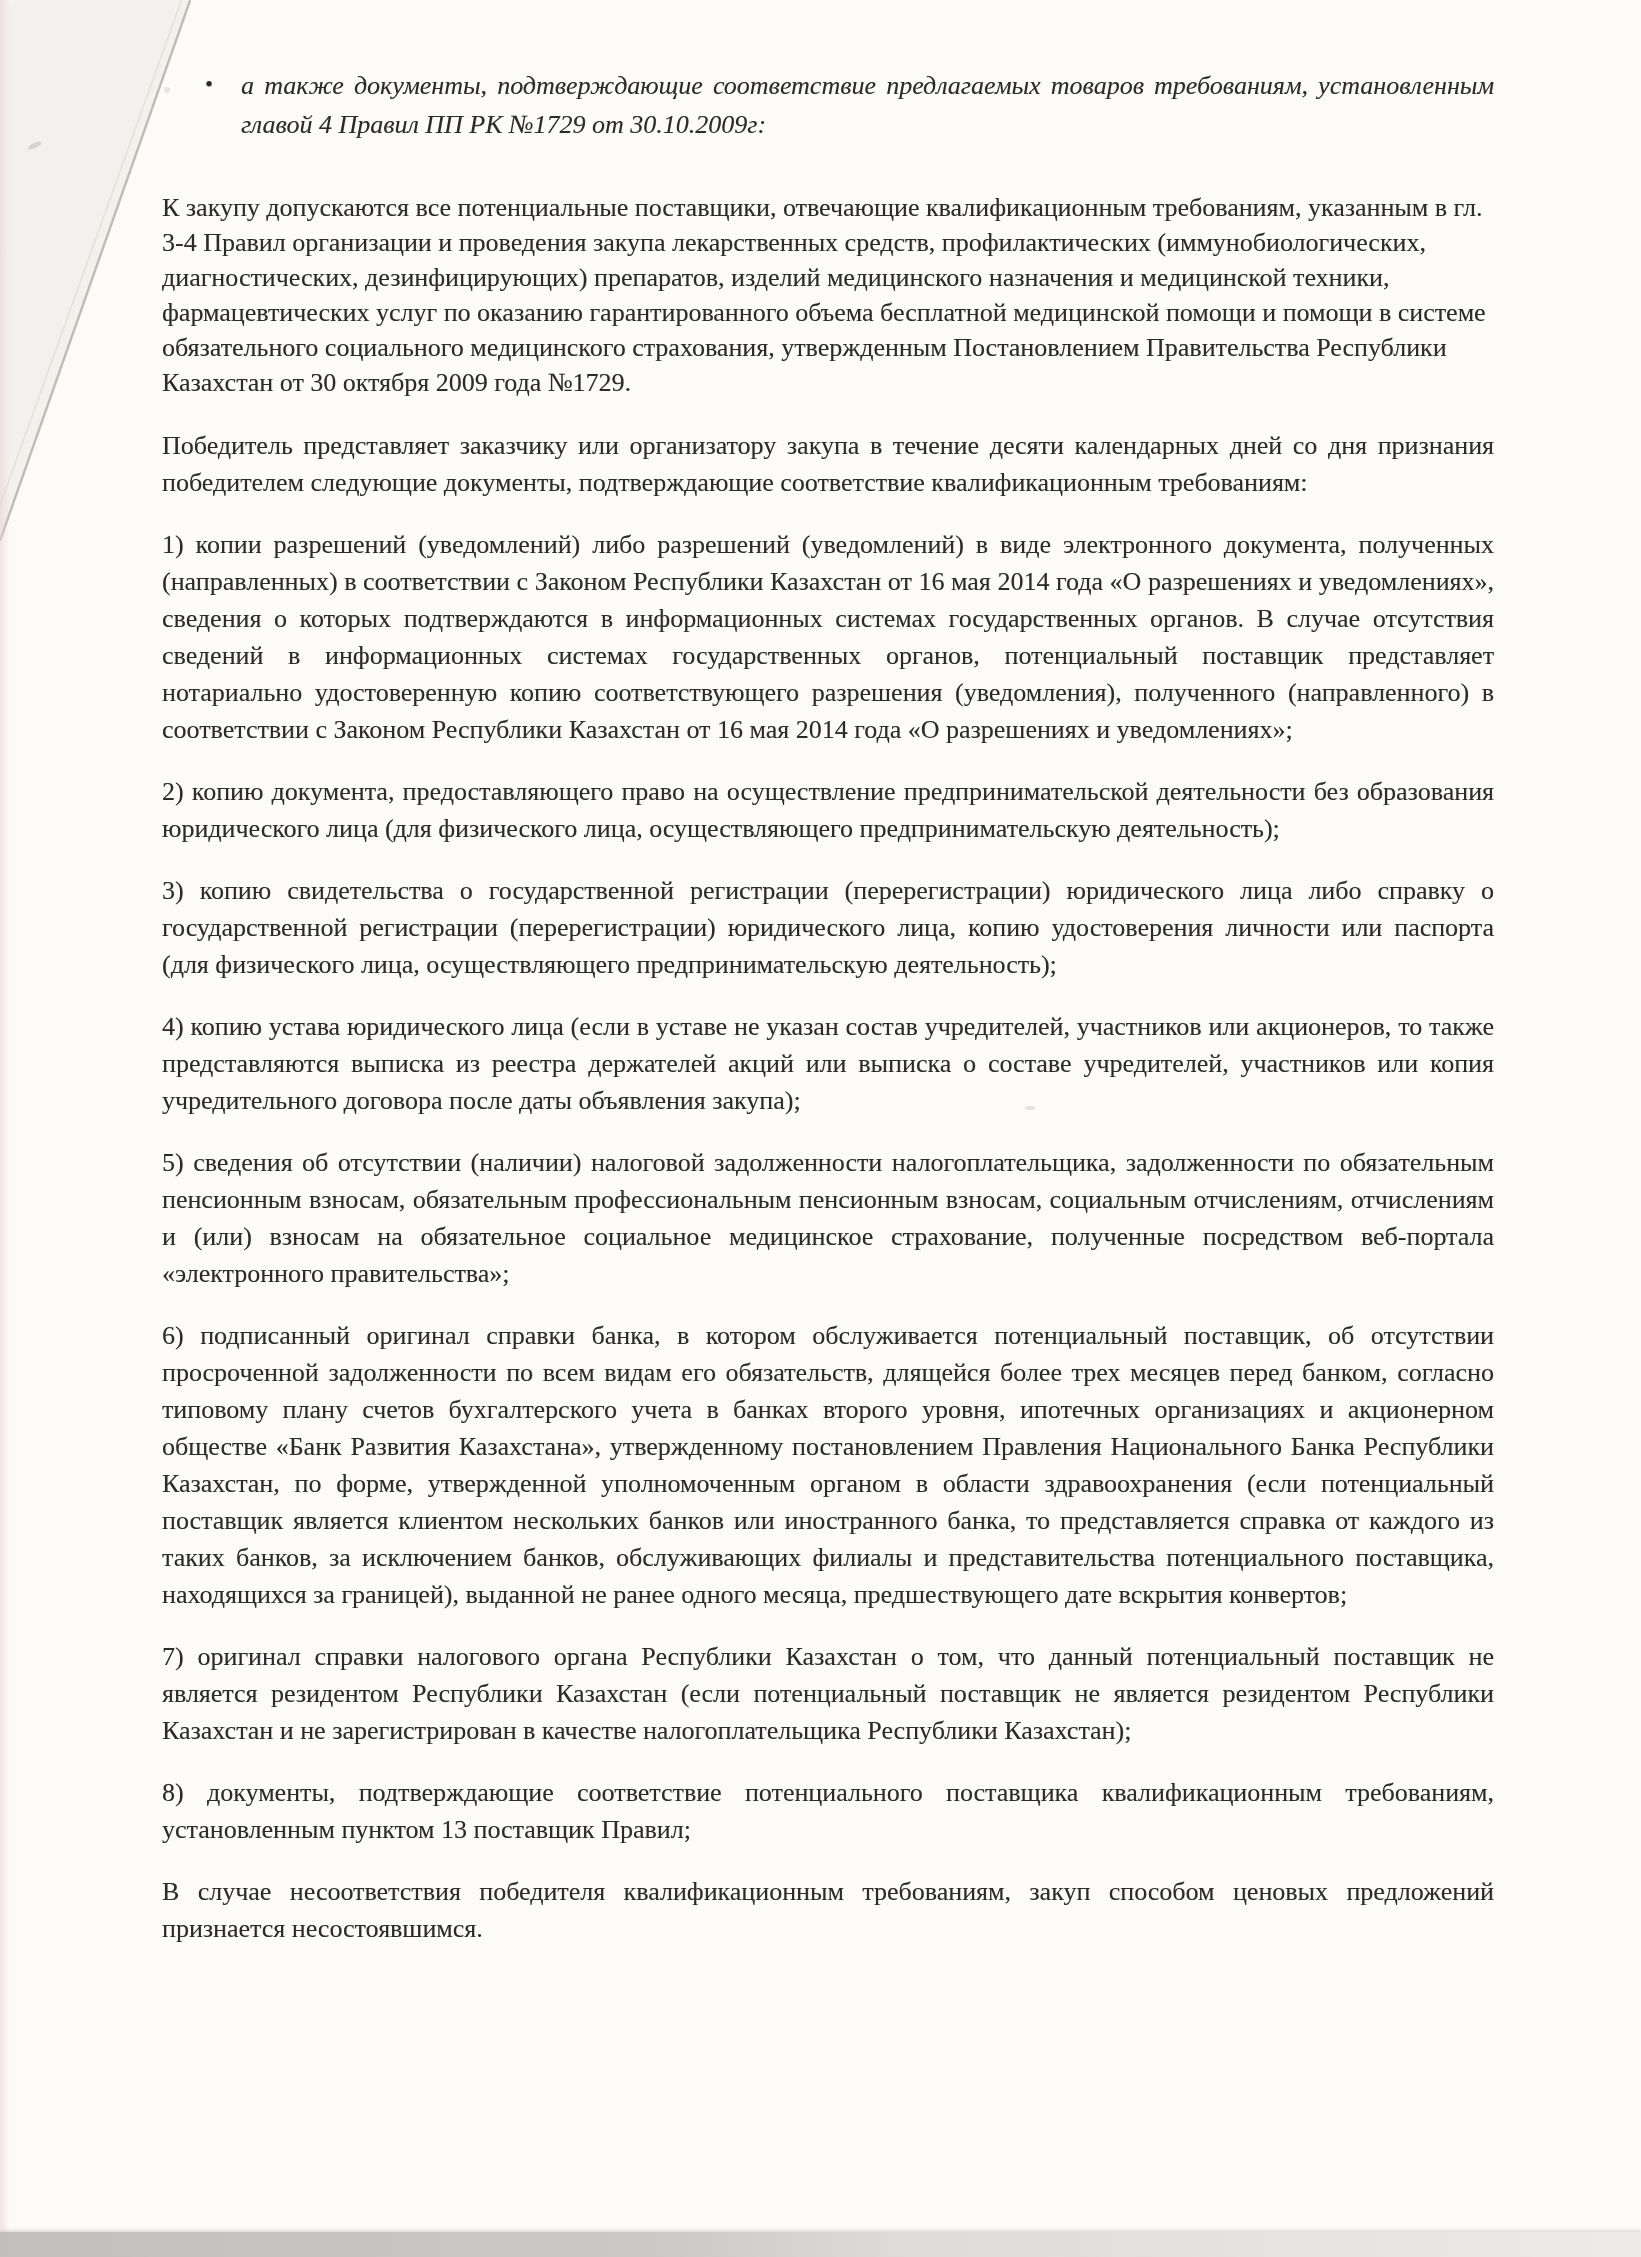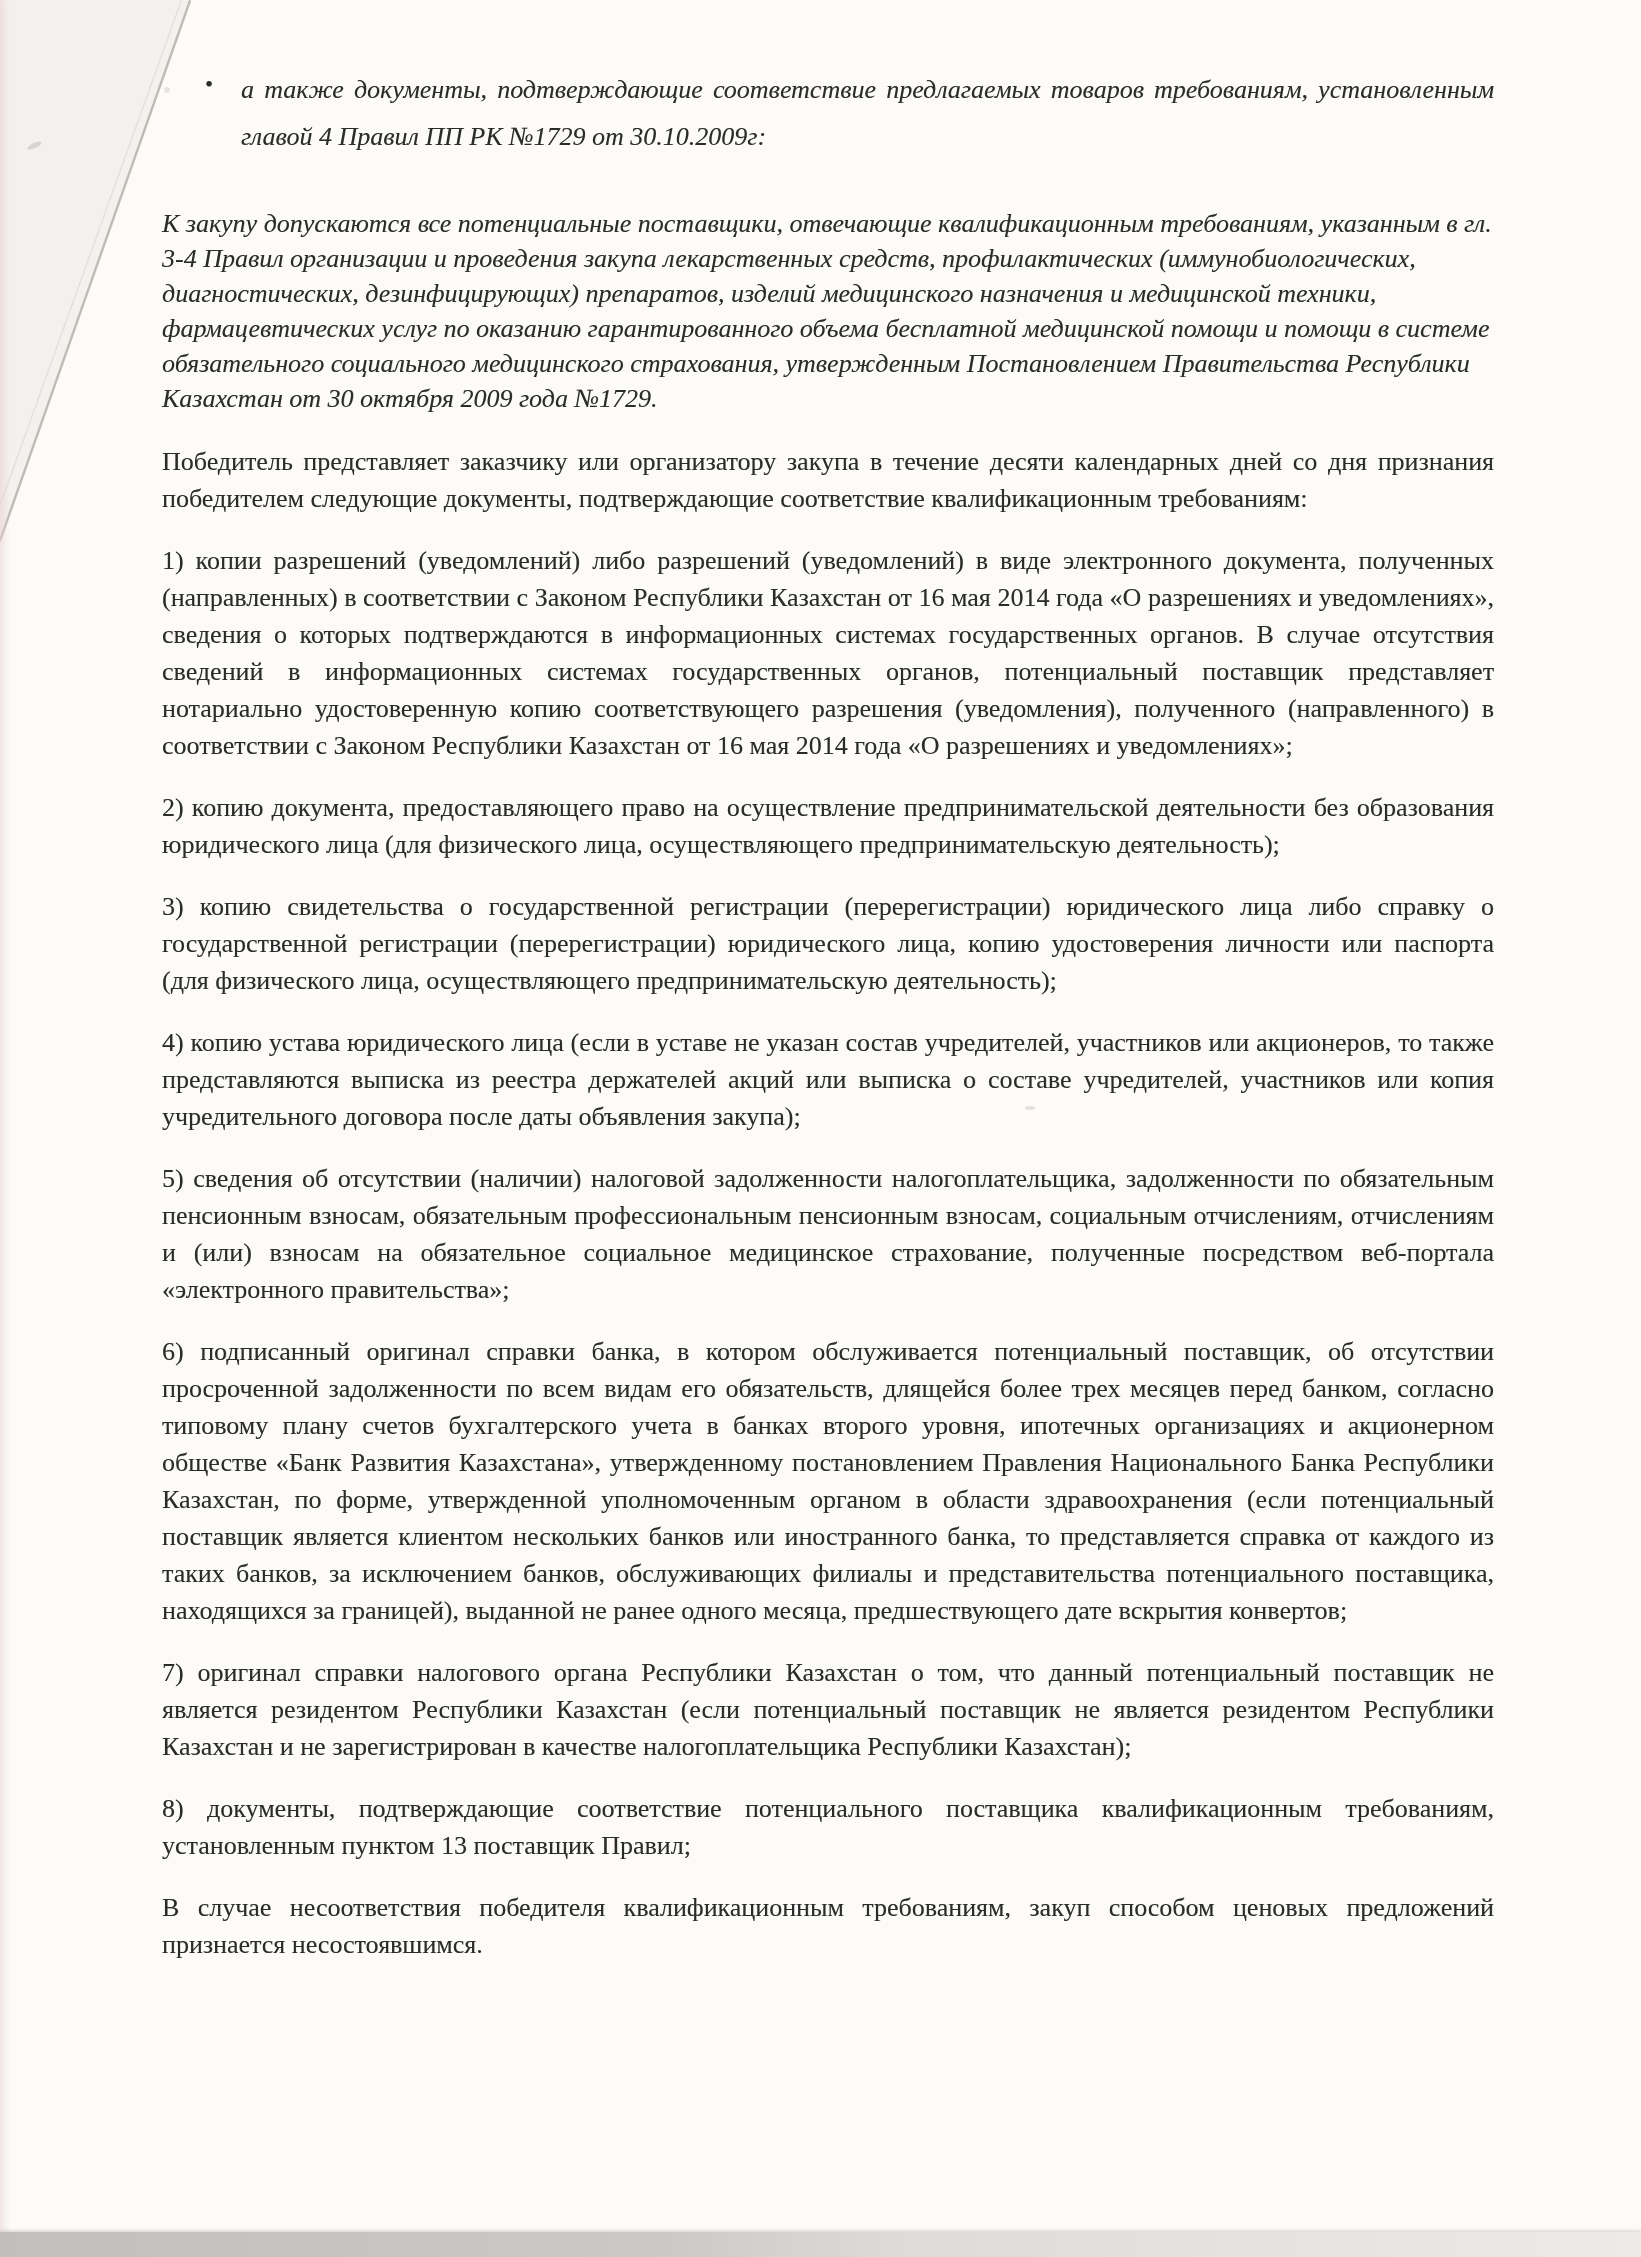--- a/index.html
+++ b/index.html
@@ -16,24 +16,24 @@
     font-size:26px;line-height:37px;
     text-shadow:0.3px 0.3px 0.5px rgba(60,60,60,0.35);
   }
   .content p{margin:17px 0 25px 0;}
   .bullet-row{display:flex;margin:0 0 46px 0;}
   .bullet-marker{
     width:79px;min-width:79px;box-sizing:border-box;padding-left:43px;
     font-size:23px;line-height:37px;
   }
   .bullet-text{
-    flex:1;font-style:italic;text-align:justify;line-height:47px;
+    flex:1;font-style:italic;text-align:justify;line-height:39px;
   }
   .intro{
-    font-style:italic;text-align:left;line-height:35px;margin:0 0 27px 0 !important;
+    text-align:left;line-height:35px;margin:0 0 27px 0 !important;
   }
   .lead,.item{text-align:justify;}
   .item b,.bullet-text b{font-weight:normal;}
   .closing{text-align:justify;}
   
   .fold-svg{position:absolute;left:0;top:0;}
   .scan-left-edge{
     position:absolute;left:0;top:0;width:9.7px;height:100%;
     background:linear-gradient(to right, rgba(232,209,209,0.55), rgba(232,209,209,0));
   }

